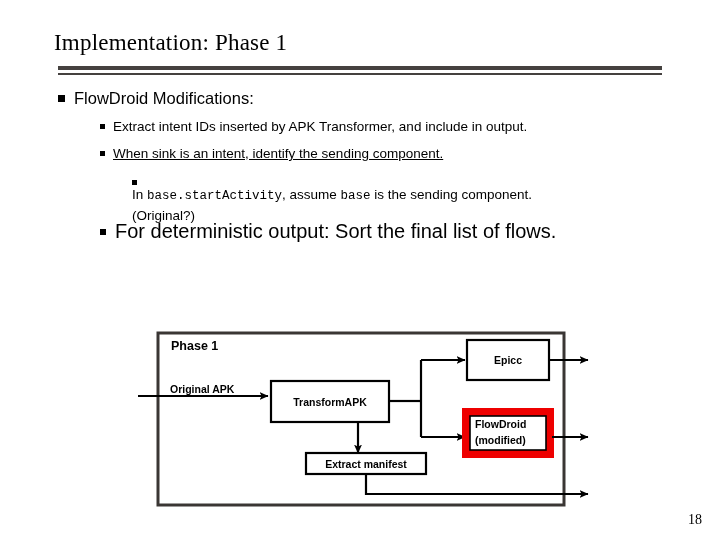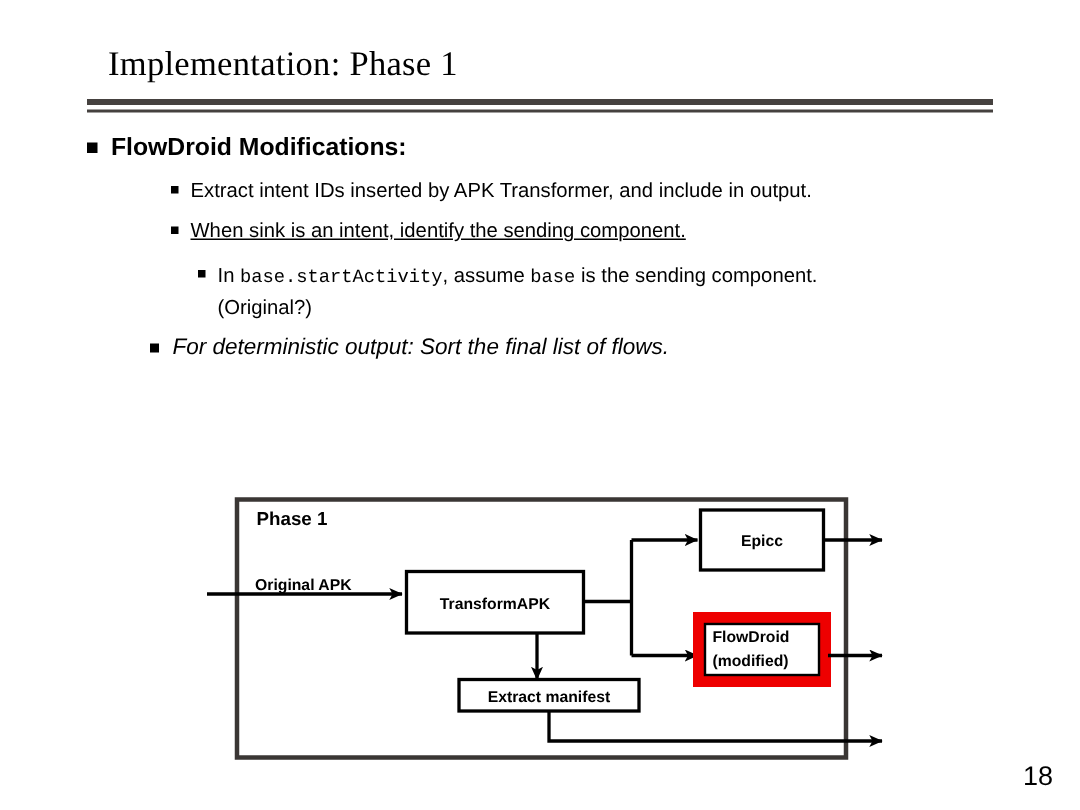--- a/index.html
+++ b/index.html
@@ -11,21 +11,21 @@
     height: 540px;
     background: #ffffff;
     font-family: "Liberation Sans", sans-serif;
     overflow: hidden;
     position: relative;
   }
 
   
   .slide-title {
     position: absolute;
-    left: 72px;
+    left: 54px;
     top: 30px;
     font-family: "Liberation Serif", serif;
     font-size: 23px;
     color: #000000;
     letter-spacing: 0.2px;
     white-space: nowrap;
   }
   .rule-thick {
     position: absolute;
     left: 58px;
@@ -61,45 +61,46 @@
     top: 88px;
   }
   .lvl1 .sq {
     width: 7px;
     height: 7px;
     margin-top: 7px;
     margin-right: 9px;
   }
   .lvl1 .txt {
     font-size: 16.5px;
-    font-weight: bold;
+    font-weight: normal;
     line-height: 20px;
     white-space: nowrap;
   }
 
   .lvl2 {
-    left: 114px;
+    left: 100px;
   }
   .lvl2 .sq {
     width: 5px;
     height: 5px;
     margin-top: 6px;
     margin-right: 8px;
   }
   .lvl2 .txt {
     font-size: 13.5px;
     line-height: 17px;
     white-space: nowrap;
   }
   .b-extract { top: 118px; }
   .b-sink    { top: 145px; text-decoration: underline; }
 
   .lvl3 {
     left: 132px;
     top: 174px;
+    flex-direction: column;
   }
   .lvl3 .sq {
     width: 5px;
     height: 5px;
     margin-top: 6px;
     margin-right: 8px;
   }
   .lvl3 .txt {
     font-size: 13.5px;
     line-height: 19px;
@@ -114,44 +115,43 @@
     left: 100px;
     top: 222px;
   }
   .lvl2b .sq {
     width: 6px;
     height: 6px;
     margin-top: 7px;
     margin-right: 9px;
   }
   .lvl2b .txt {
-    font-size: 15px;
+    font-size: 20px;
     line-height: 19px;
     white-space: nowrap;
-    font-style: italic;
   }
 
   
   .diagram {
     position: absolute;
     left: 0;
     top: 0;
     width: 720px;
     height: 540px;
     pointer-events: none;
   }
 
   
   .page-num {
     position: absolute;
     right: 18px;
     bottom: 12px;
-    font-size: 18px;
+    font-size: 14px;
     color: #000000;
-    font-family: Liberation Sans, sans-serif;
+    font-family: Liberation Serif, serif;
   }
 </style>
 </head>
 <body>
 
 <div class="slide-title">Implementation: Phase 1</div>
 <div class="rule-thick"></div>
 <div class="rule-thin"></div>
 
 <div class="bullet-row lvl1">

